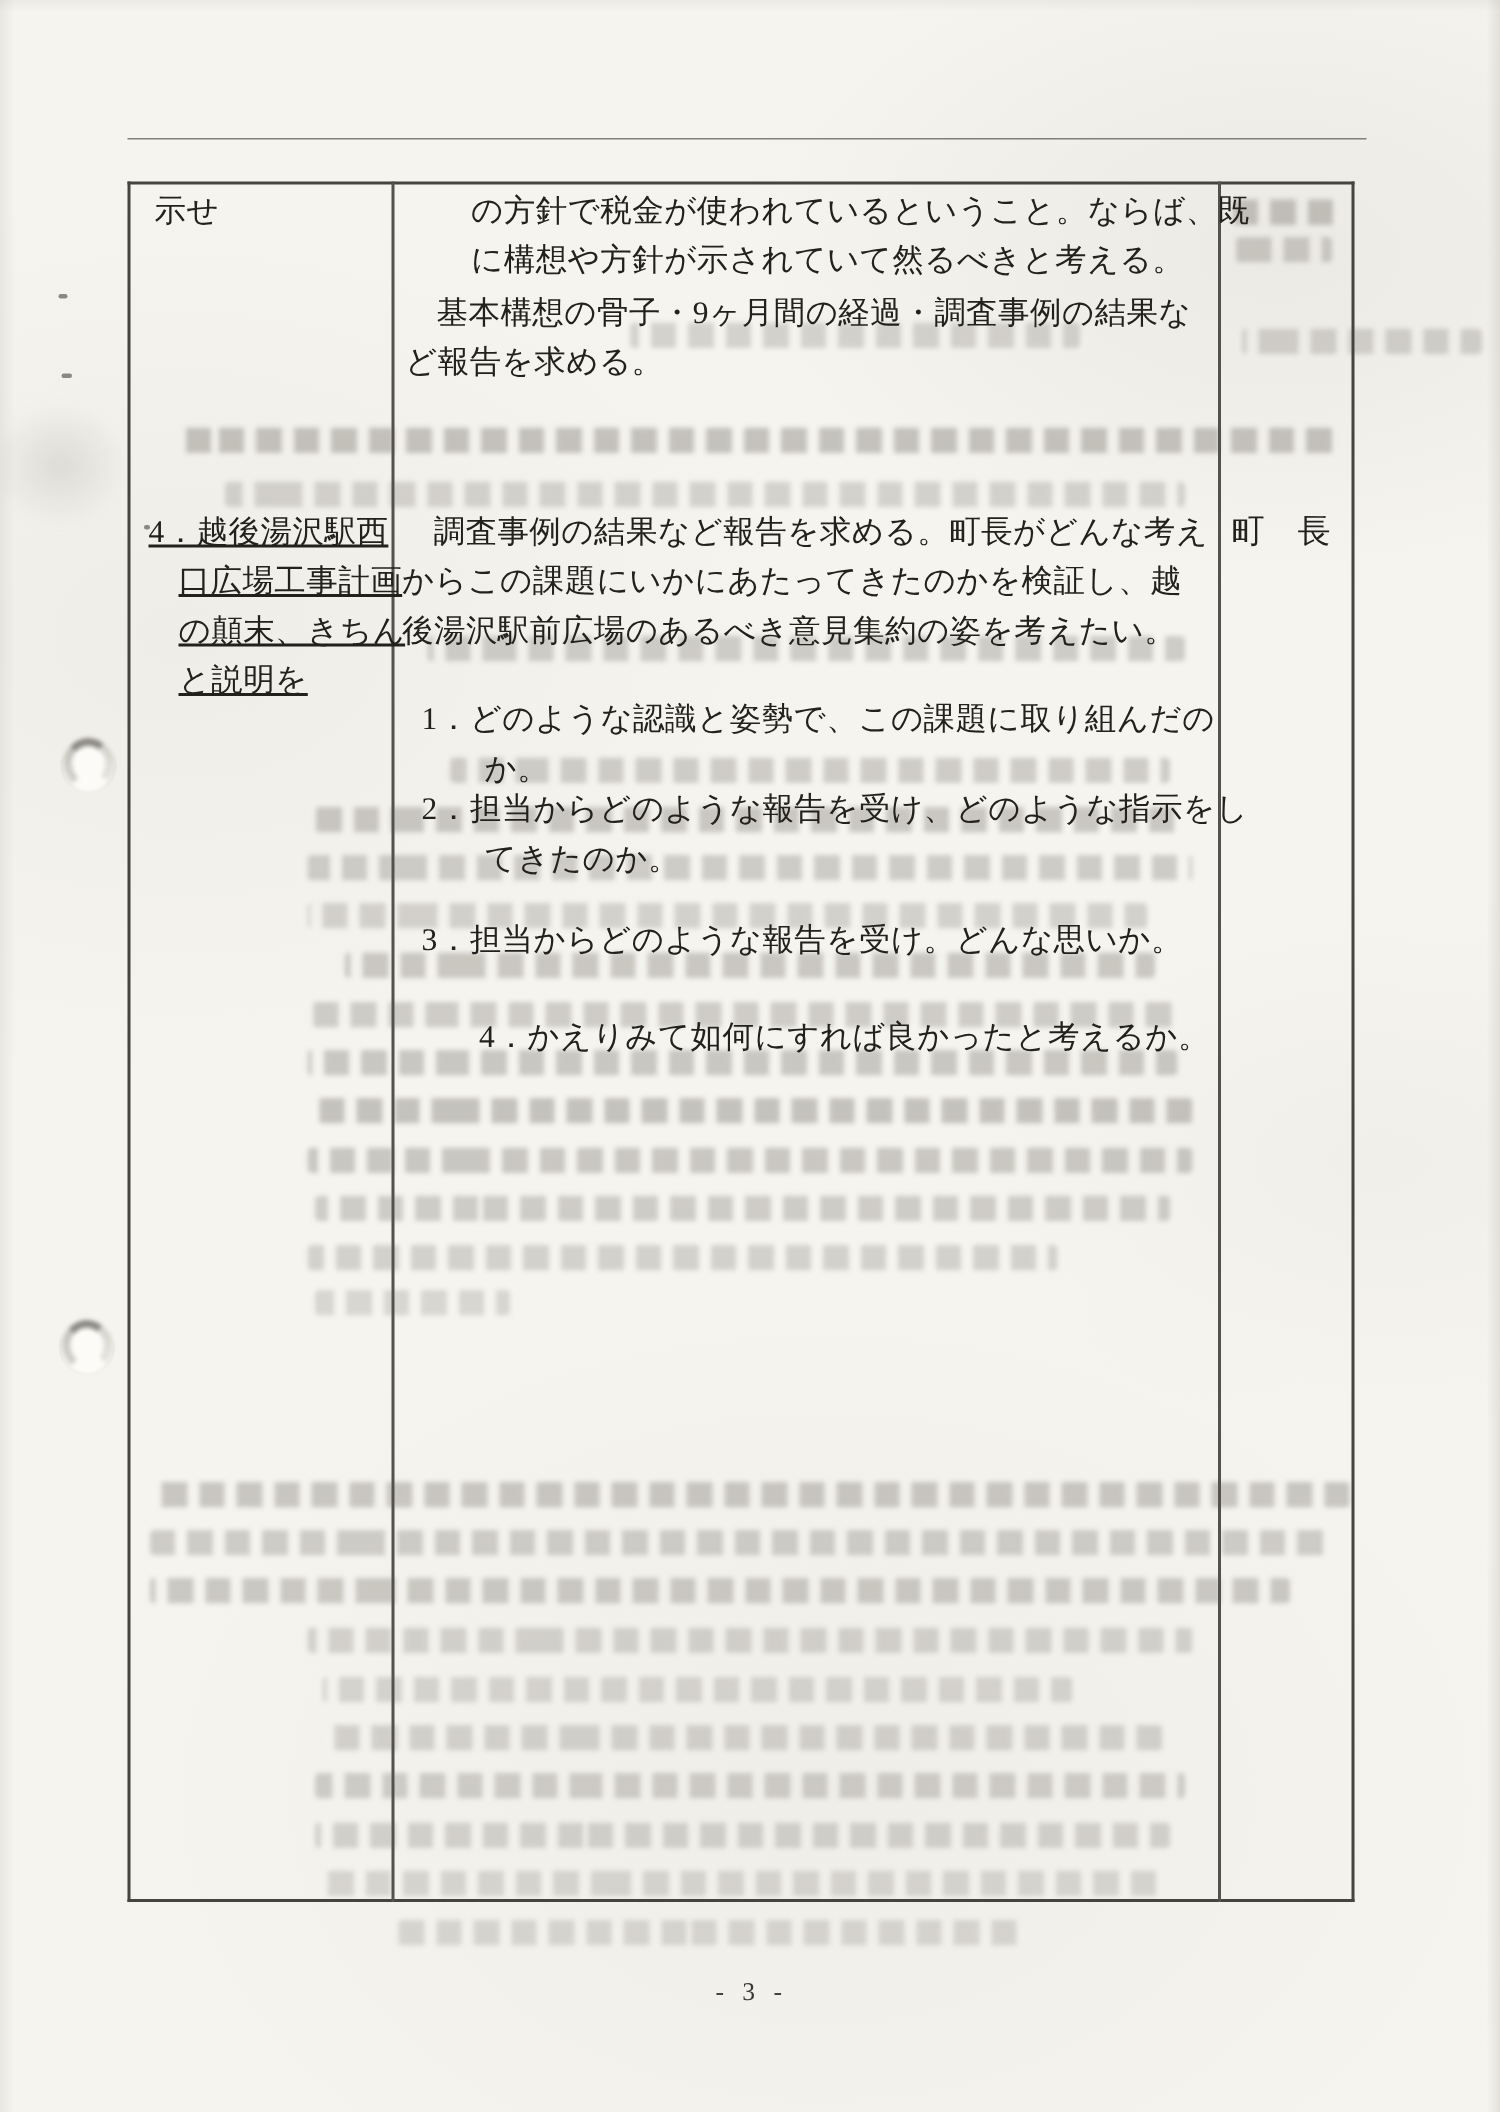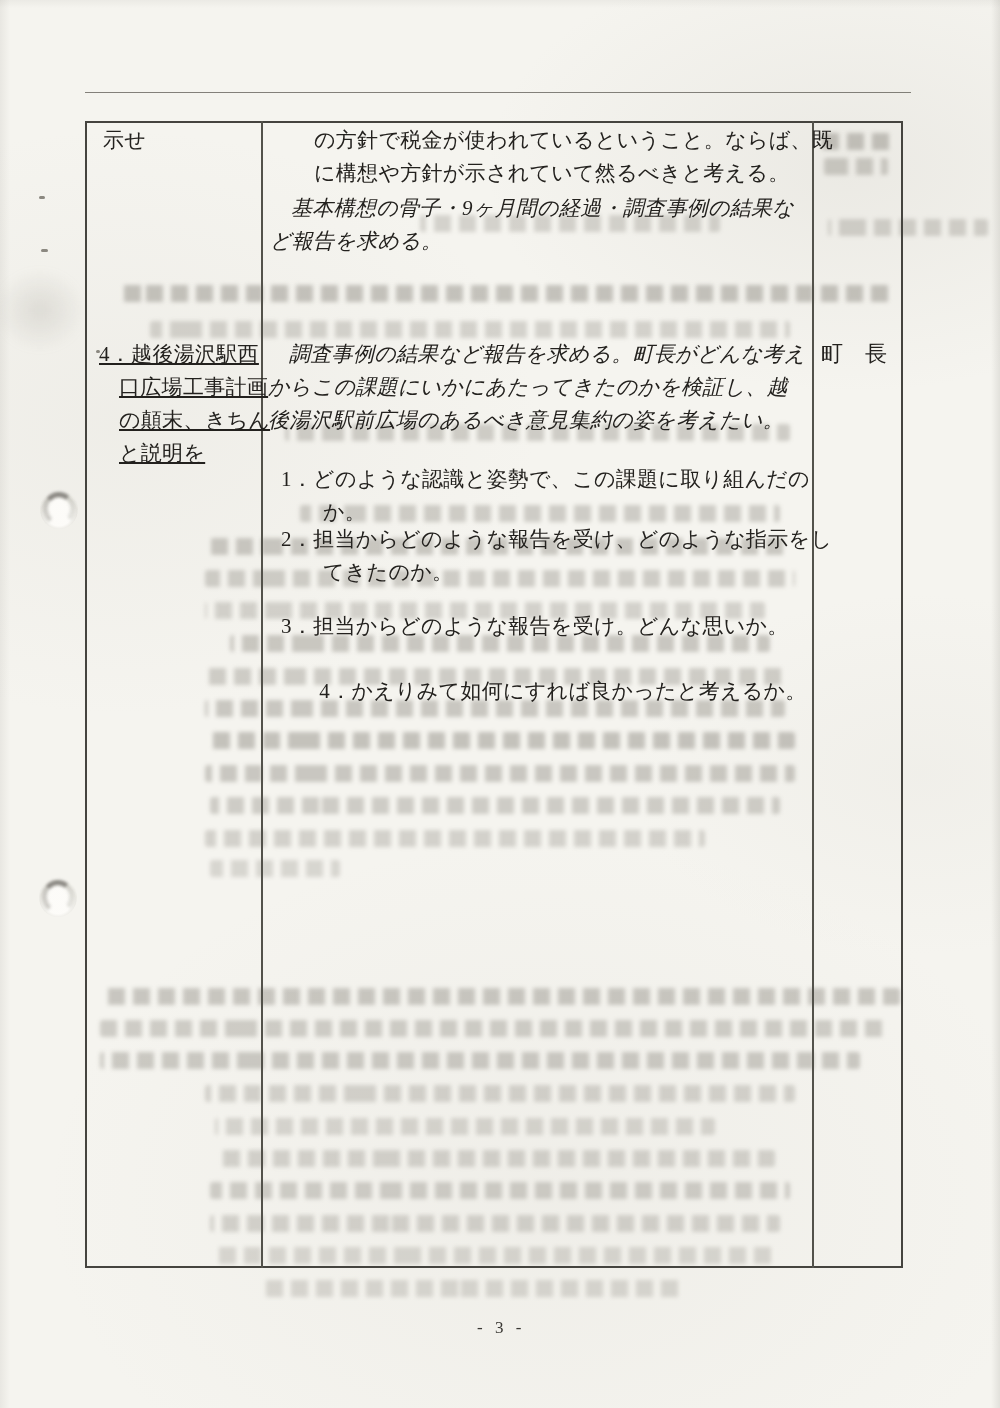--- a/index.html
+++ b/index.html
@@ -27,21 +27,21 @@
     background:repeating-linear-gradient(90deg, rgba(138,134,126,.9) 0 17px, rgba(138,134,126,0) 17px 25px);
     filter:blur(1.9px);
     pointer-events:none;
   }
   
   .tline{position:absolute;background:#45443f;z-index:3;}
   .tline.inner{background:#53524b;}
   .tline.faint{background:rgba(92,90,83,.75);}
   
   .txt{position:absolute;z-index:4;font-size:21px;line-height:33px;letter-spacing:.3px;}
-  .indent1{text-indent:1em;font-style:italic;}
+  .indent1{text-indent:1em;}
   .hang{padding-left:20px;text-indent:-20px;}
   .qitem{padding-left:42px;text-indent:-42px;}
   .answerer{
     display:flex;align-items:flex-start;
     font-size:22px;letter-spacing:0;
   }
   .page-number{
     position:absolute;z-index:4;font-size:17px;letter-spacing:4px;color:#3a3834;
   }
   

